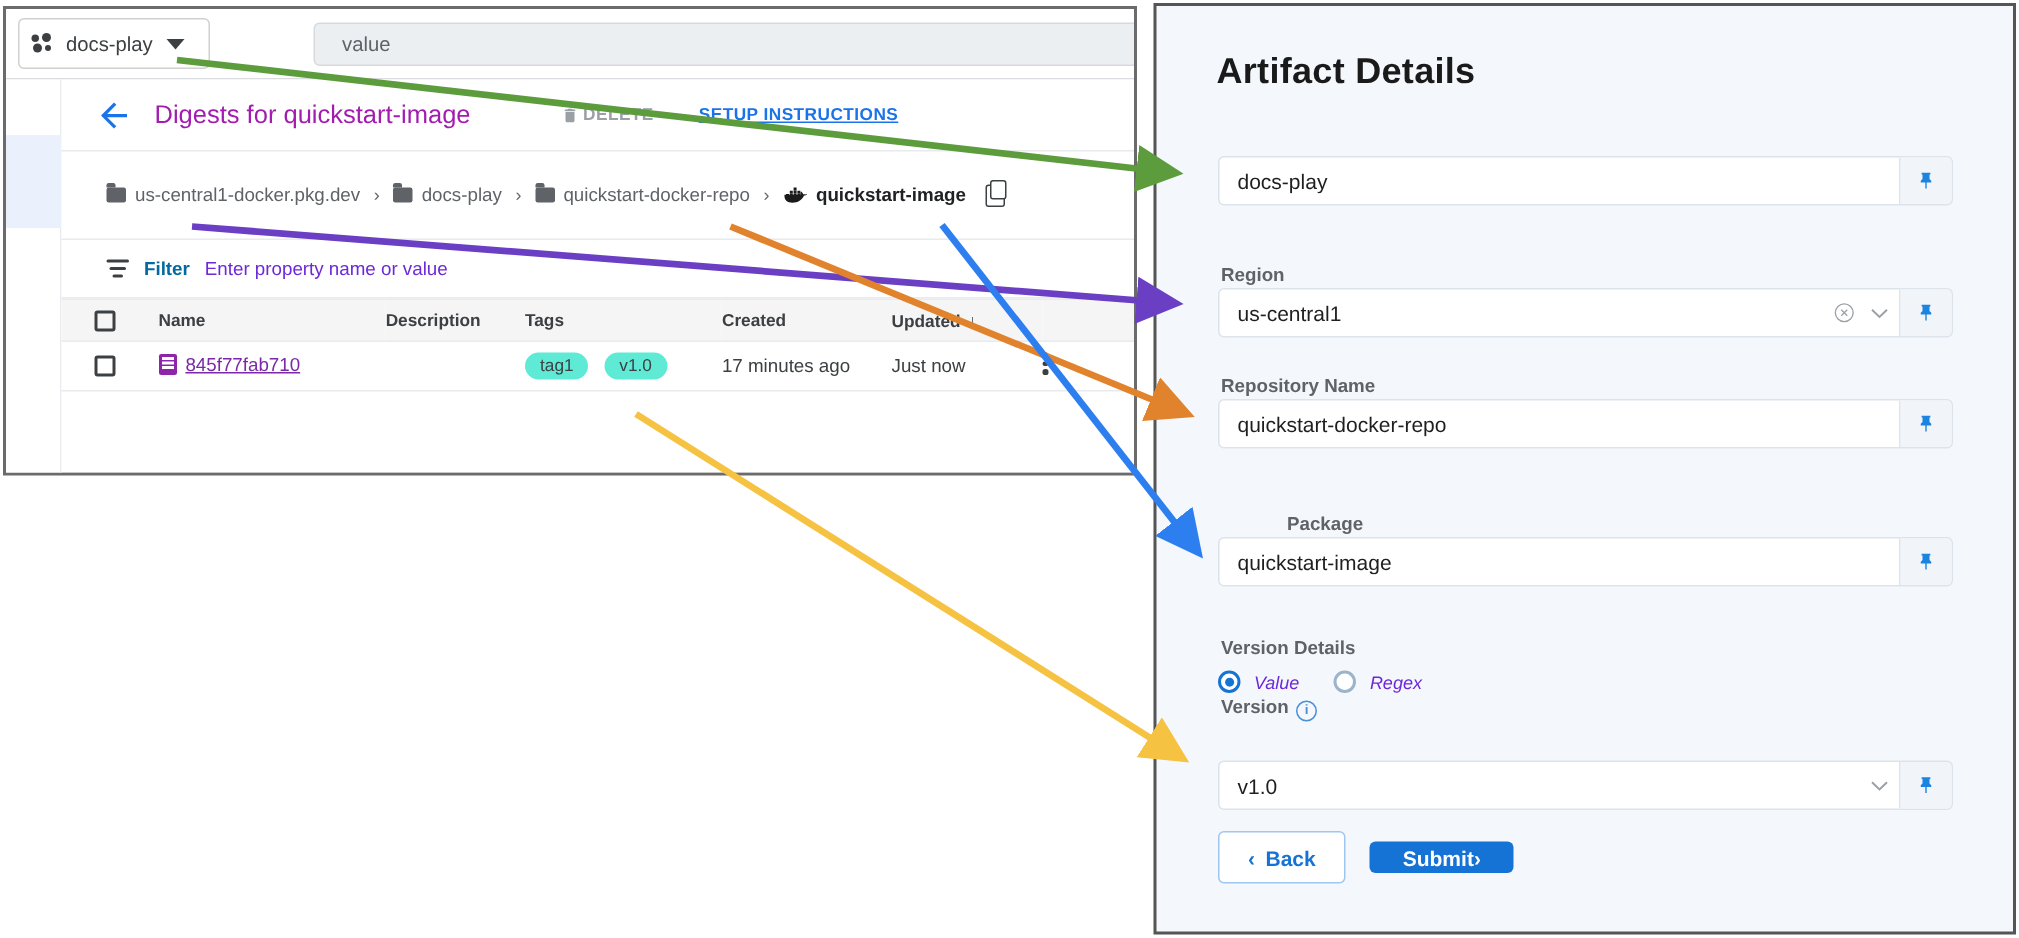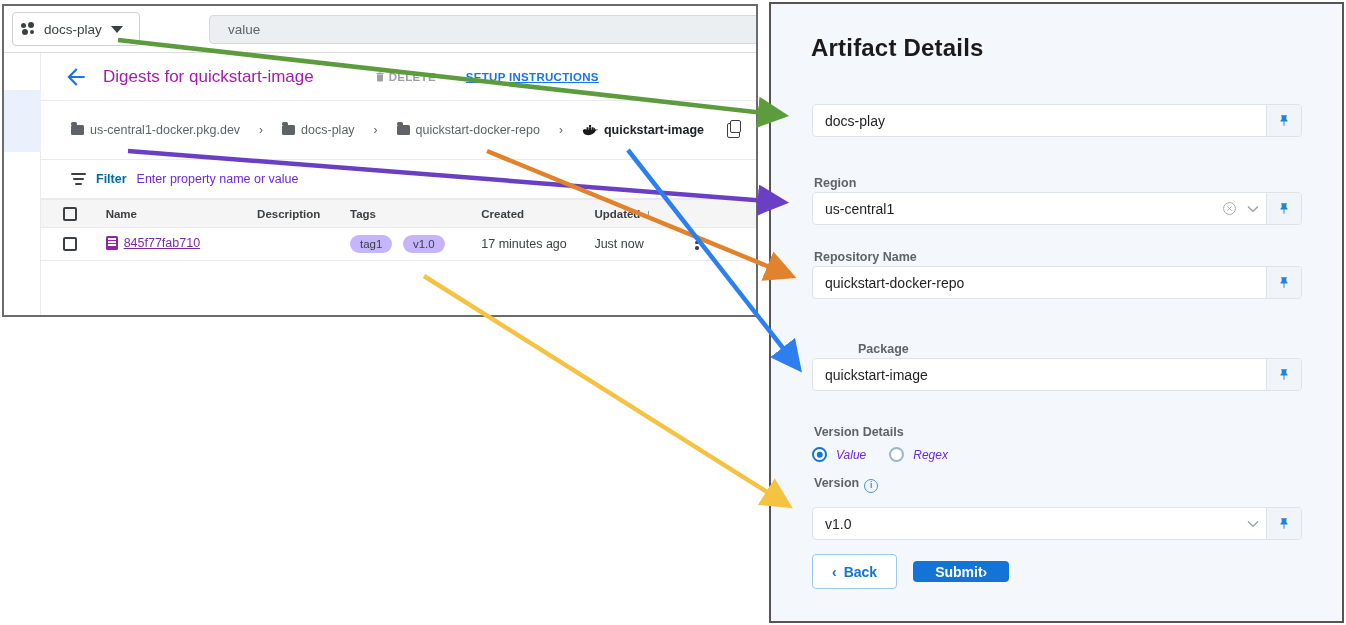--- a/index.html
+++ b/index.html
@@ -70,21 +70,21 @@
   }
   #delete-action{
     margin-left:60px;display:flex;align-items:center;gap:3px;color:#9aa0a6;
     font-size:11.5px;font-weight:bold;letter-spacing:.3px;cursor:default;
   }
   #setup-action{
     margin-left:30px;font-size:11.5px;font-weight:bold;letter-spacing:.3px;
     color:#1a73e8;text-decoration:underline;cursor:pointer;white-space:nowrap;
   }
   #breadcrumb{
-    height:58px;display:flex;align-items:center;padding-left:30px;gap:17px;
+    height:58px;display:flex;align-items:center;padding-left:30px;gap:7px;
     border-bottom:1px solid #e8eaed;font-size:12.5px;color:#5f6368;
   }
   .bc-item{display:flex;align-items:center;gap:6px;white-space:nowrap;}
   .bc-item.last{color:#202124;font-weight:bold;}
   .bc-sep{color:#5f6368;font-size:12px;margin:0 2px;}
   .folder-ico{
     width:13px;height:10px;background:#5f6368;border-radius:1.5px;position:relative;flex:0 0 auto;
   }
   .folder-ico:before{
     content:"";position:absolute;left:0;top:-3px;width:6px;height:3px;background:#5f6368;
@@ -137,21 +137,21 @@
     display:inline-flex;align-items:center;gap:6px;
   }
   .digest-ico{
     width:12px;height:14px;background:#8e24aa;border-radius:1.5px;position:relative;flex:0 0 auto;
   }
   .digest-ico:before{
     content:"";position:absolute;left:2px;top:2.5px;width:8px;height:1.5px;background:#fff;
     box-shadow:0 3px 0 #fff,0 6px 0 #fff;
   }
   .tag-chip{
-    display:inline-block;background:#c4b5fd;color:#3c4043;border-radius:11px;
+    display:inline-block;background:#5eead4;color:#3c4043;border-radius:11px;
     font-size:11.5px;padding:3px 10px;margin-right:7px;
   }
   .kebab{display:inline-block;cursor:pointer;line-height:0;}
   .kebab i{display:block;width:3.5px;height:3.5px;background:#3c4043;border-radius:50%;margin:2px 0;}
 
   
   #details-panel{
     position:absolute;left:769px;top:2px;width:575px;height:621px;
     background:#f4f8fd;border:2px solid #555555;box-sizing:border-box;
   }
@@ -388,21 +388,21 @@
     </div>
 
     <div class="field-label" style="top:421px;">Version Details</div>
     <div id="radio-row" style="top:443px;">
       <span class="radio on"></span>
       <span class="radio-label">Value</span>
       <span class="radio"></span>
       <span class="radio-label">Regex</span>
     </div>
 
-    <div class="field-label" style="top:472px;">
+    <div class="field-label" style="top:460px;">
       <span>Version</span><span class="info-ico">i</span>
     </div>
     <div class="field-box" style="top:503px;">
       <span class="field-text">v1.0</span>
       <span class="field-caret">
         <svg width="12" height="8" viewBox="0 0 12 8">
             <path d="M1 1.5L6 6.3l5-4.8" fill="none" stroke="#9aa0a6" stroke-width="1.3"></path>
           </svg>
       </span>
       <span class="pin-cell">

